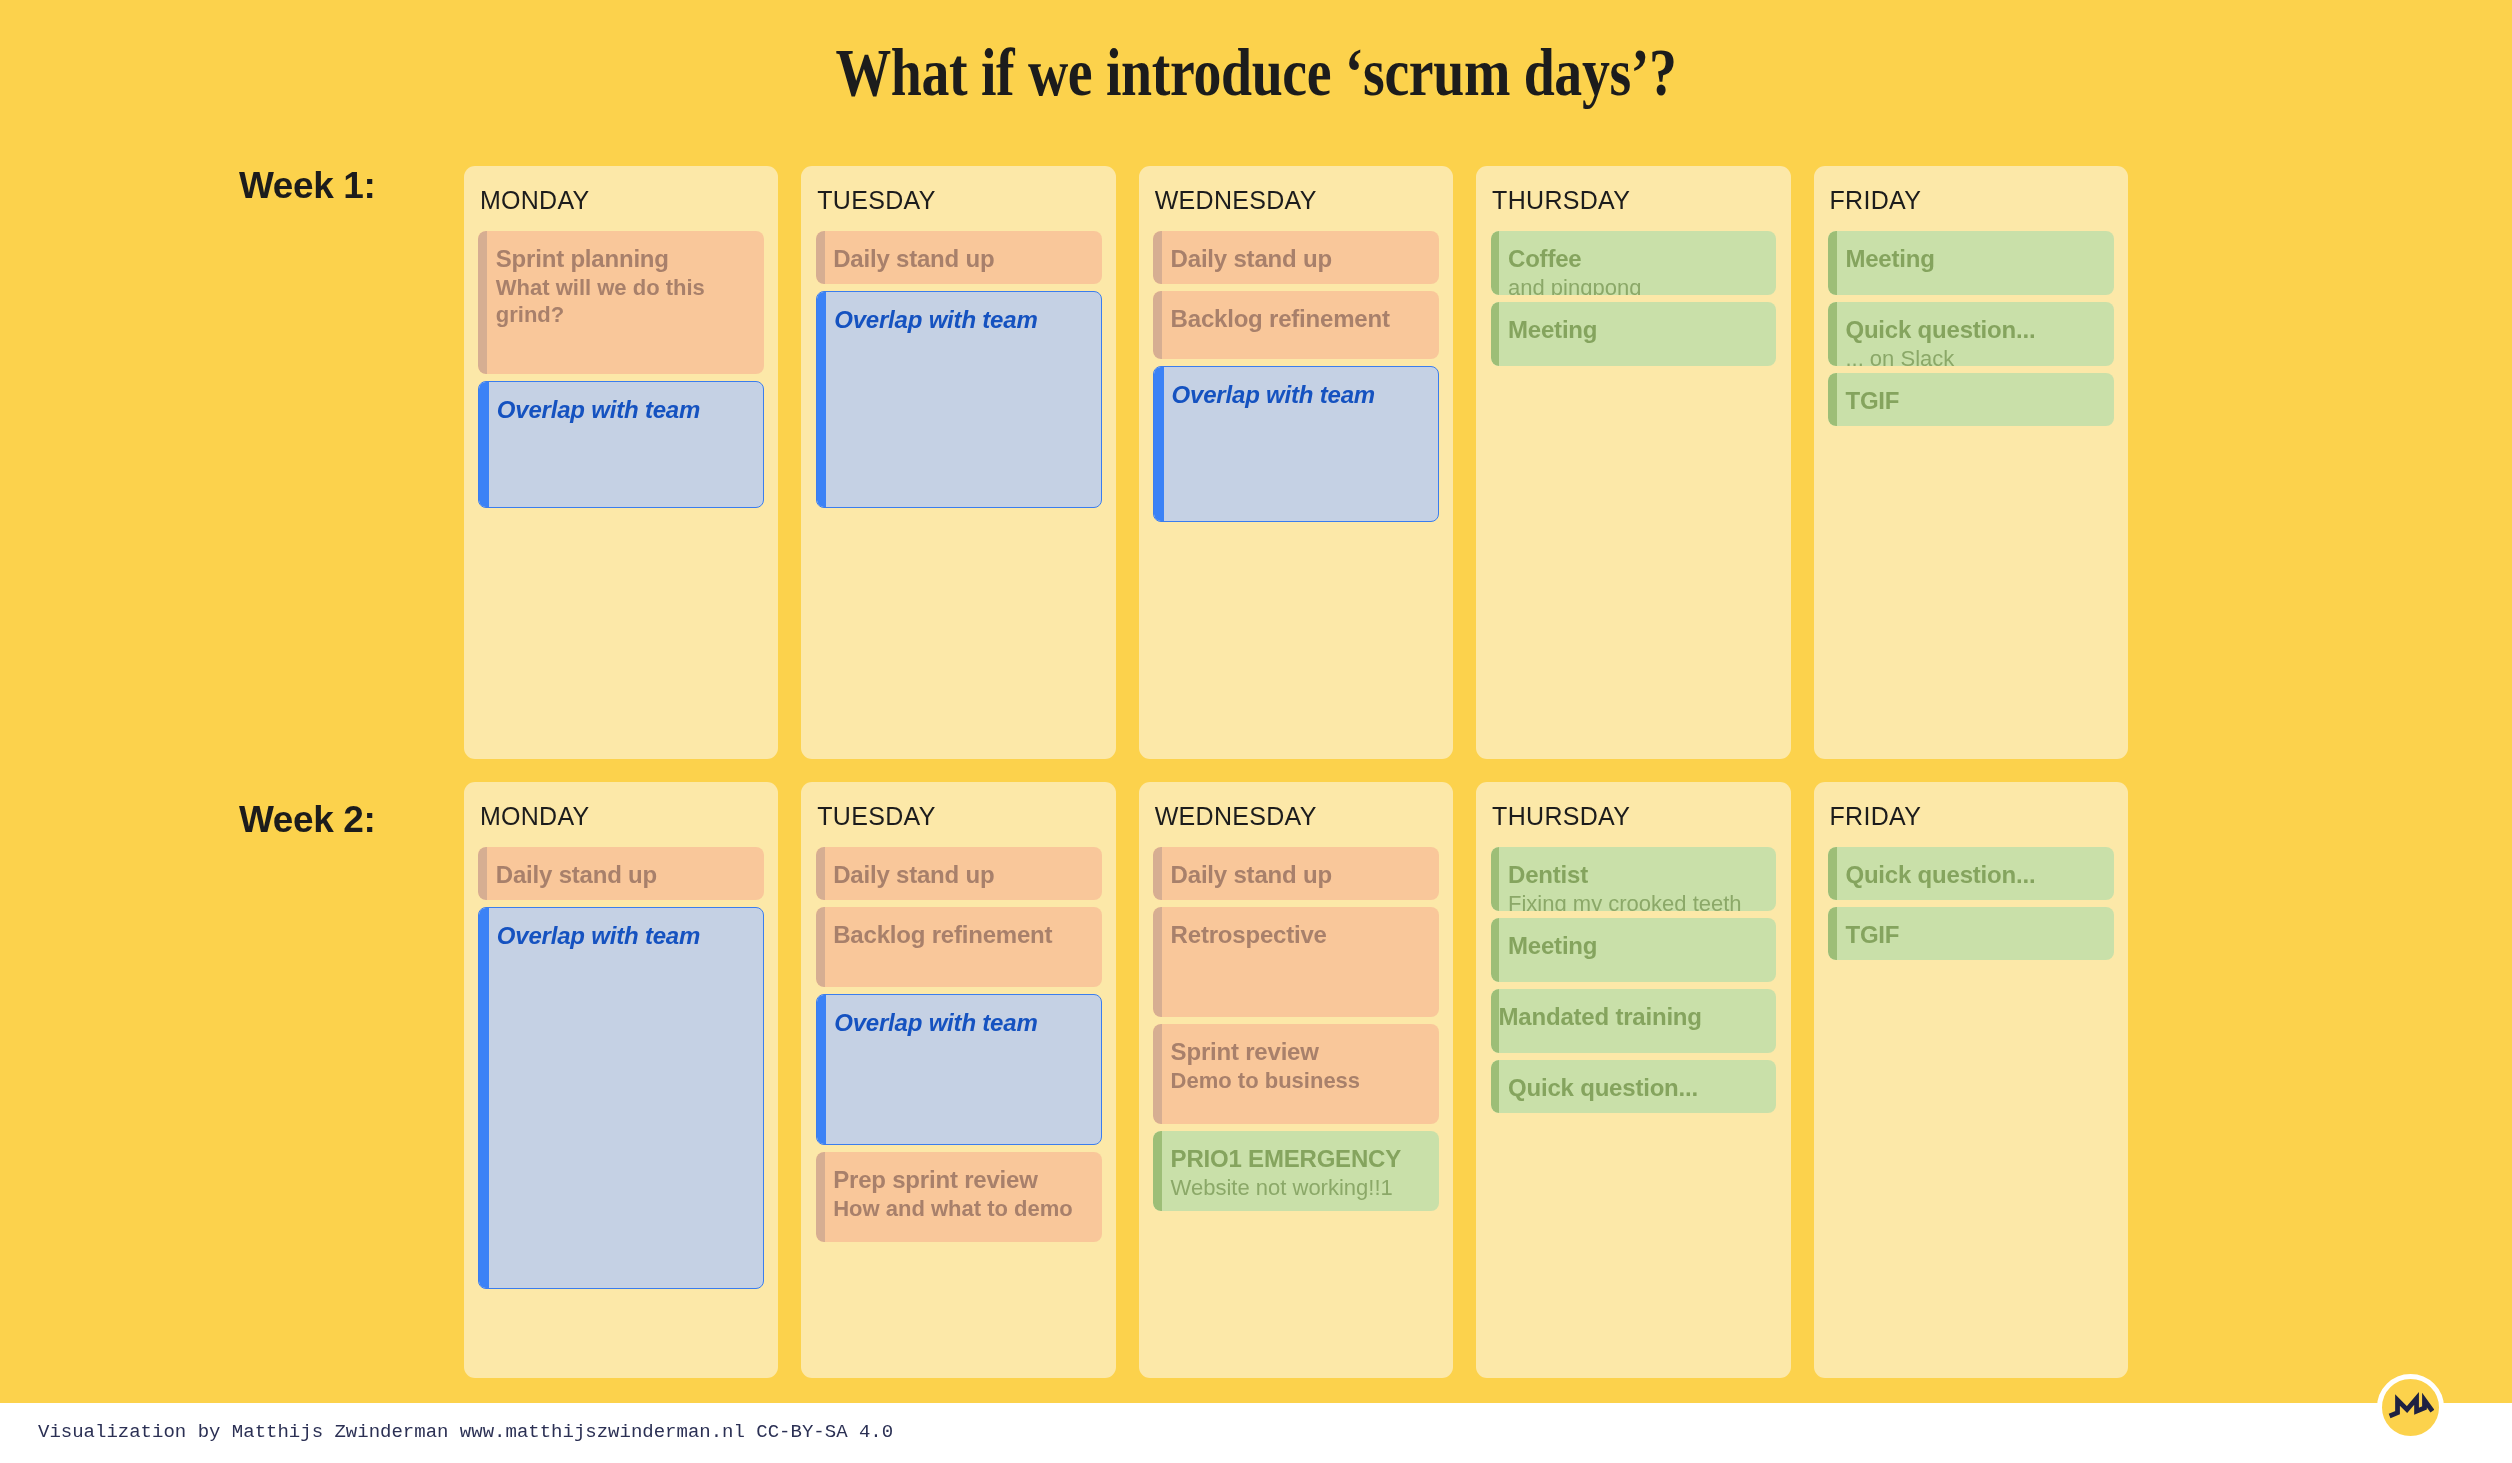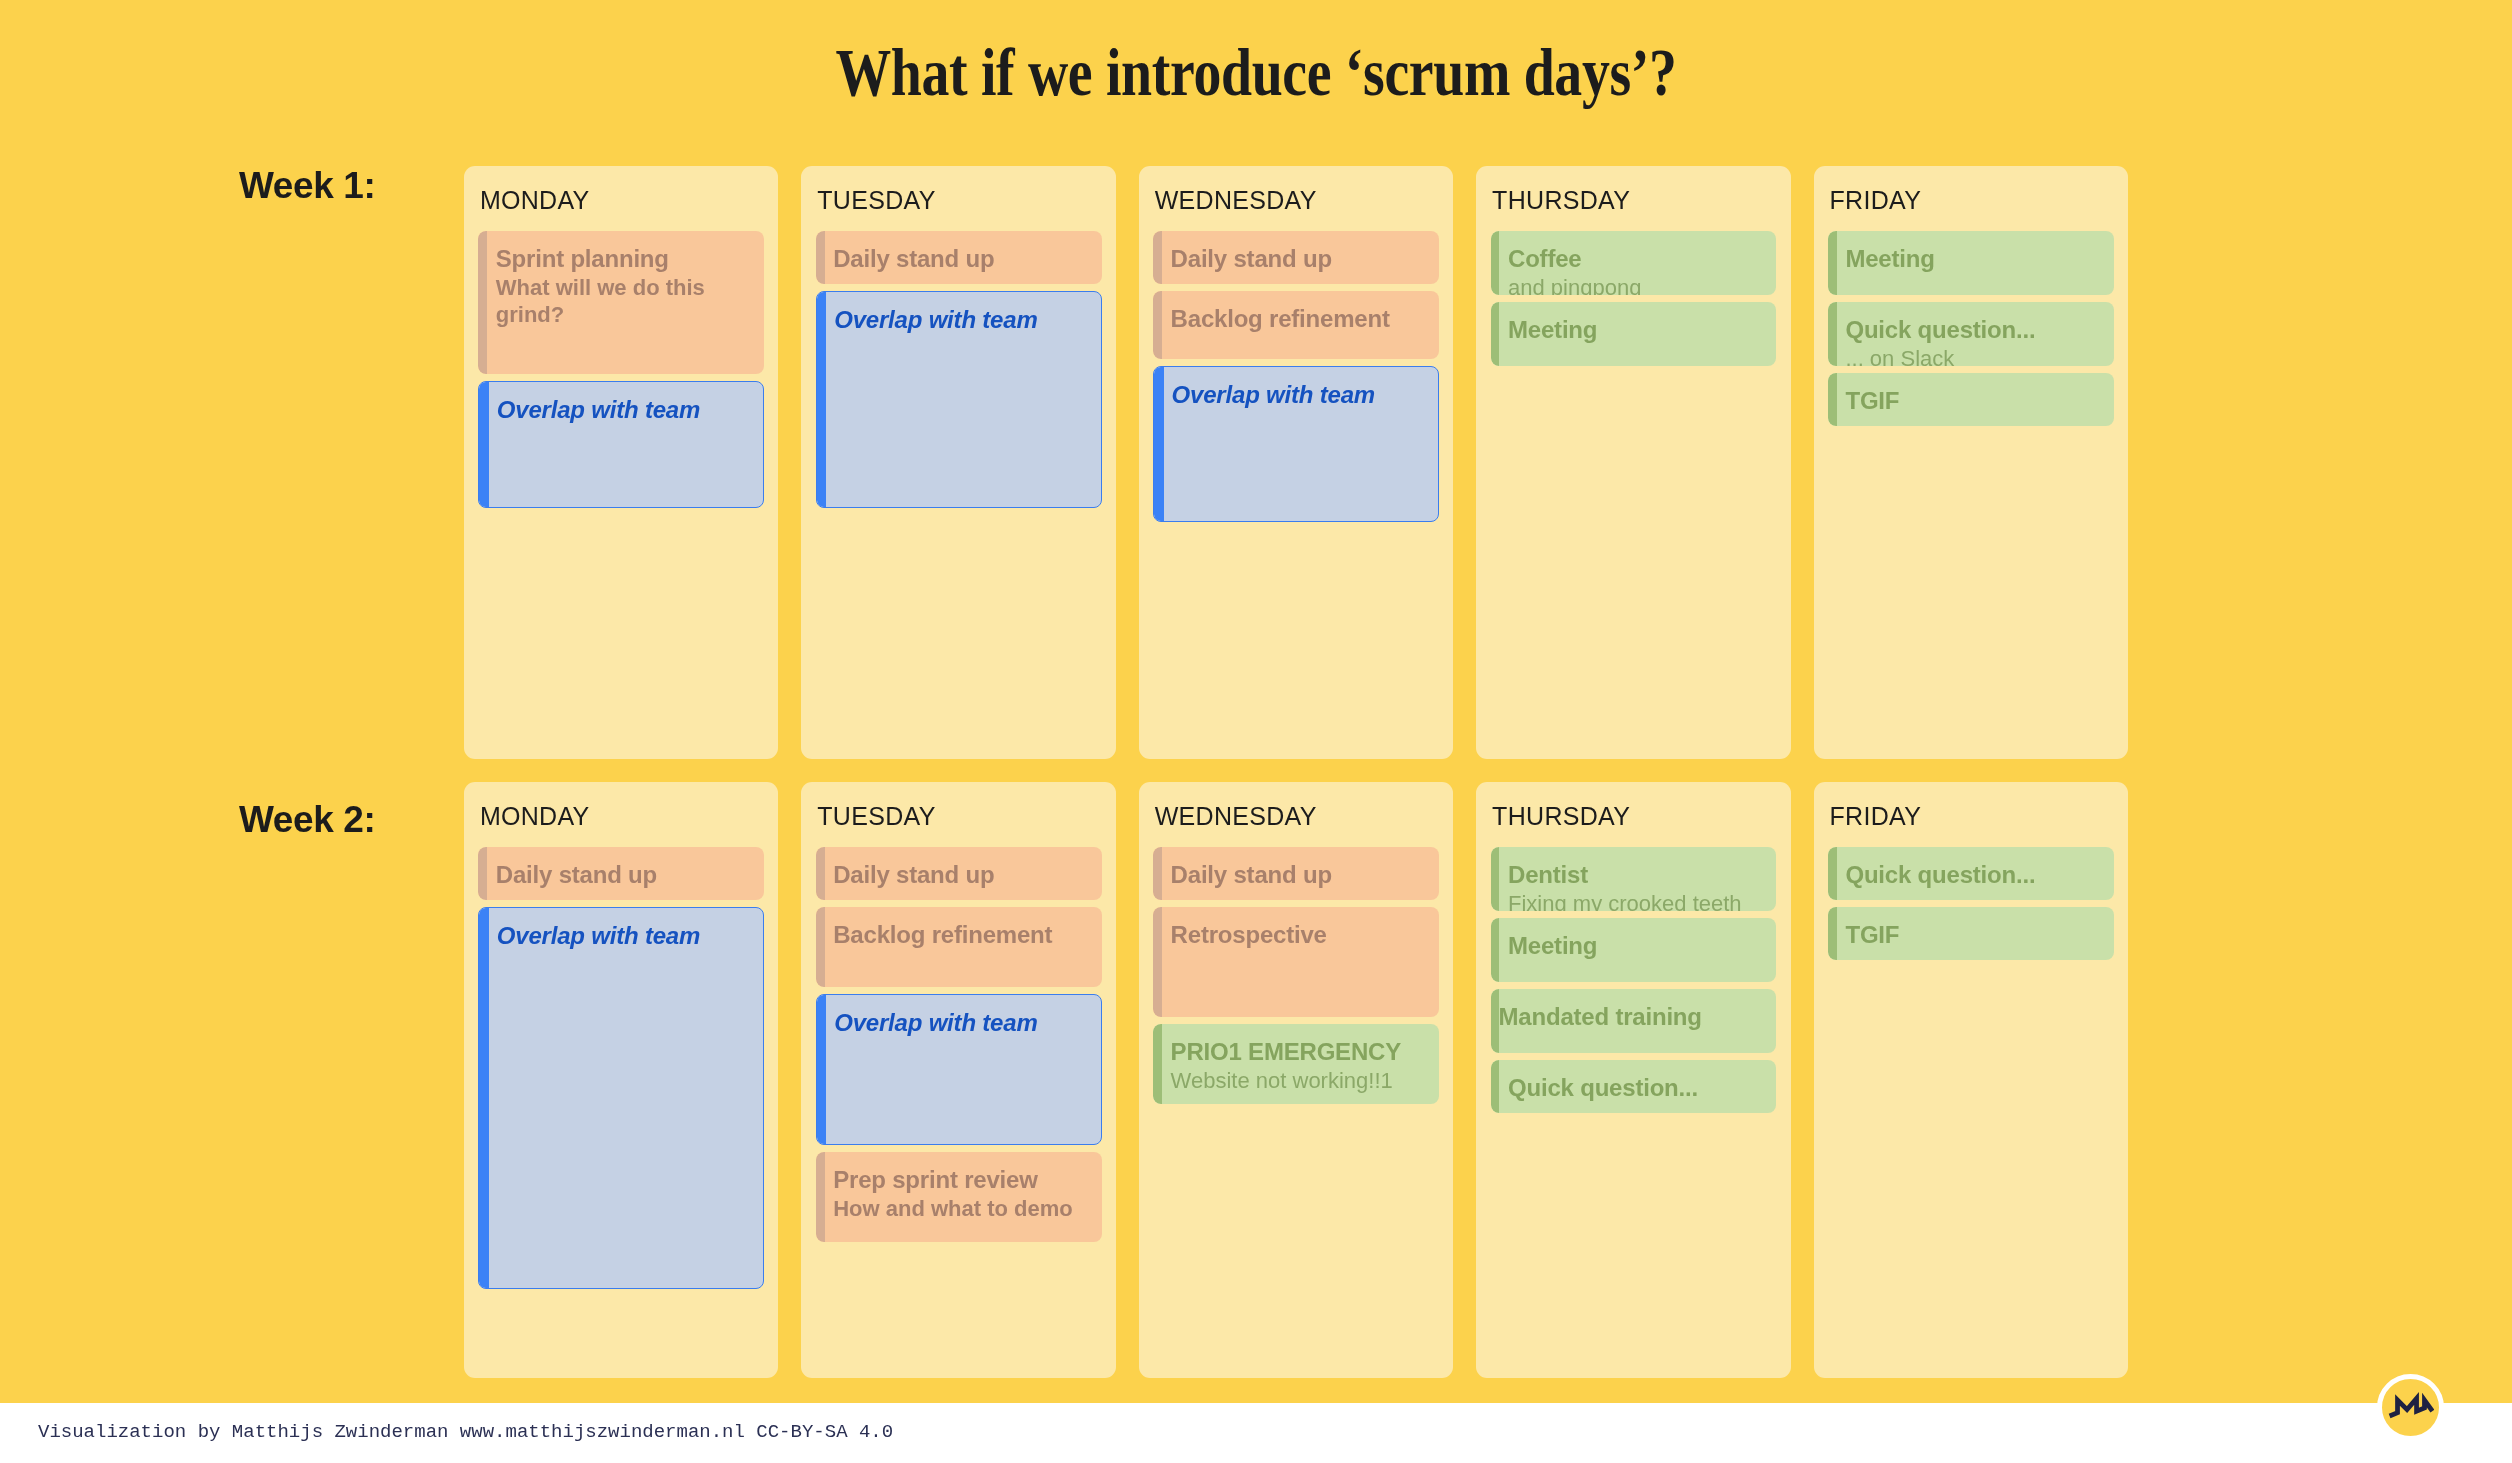--- a/index.html
+++ b/index.html
@@ -269,20 +269,24 @@
       </div>
       <div class="day-col">
         <div class="day-name">WEDNESDAY</div>
         <div class="events">
           <div class="event orange" style="height: 53px;">
             <div class="ev-title">Daily stand up</div>
           </div>
           <div class="event orange" style="height: 110px;">
             <div class="ev-title">Retrospective</div>
           </div>
+          <div class="event orange" style="height: 100px;">
+            <div class="ev-title">Sprint review</div>
+            <div class="ev-sub">Demo to business</div>
+          </div>
           <div class="event green" style="height: 80px;">
             <div class="ev-title">PRIO1 EMERGENCY</div>
             <div class="ev-sub">Website not working!!1</div>
           </div>
         </div>
       </div>
       <div class="day-col">
         <div class="day-name">THURSDAY</div>
         <div class="events">
           <div class="event green" style="height: 64px;">

